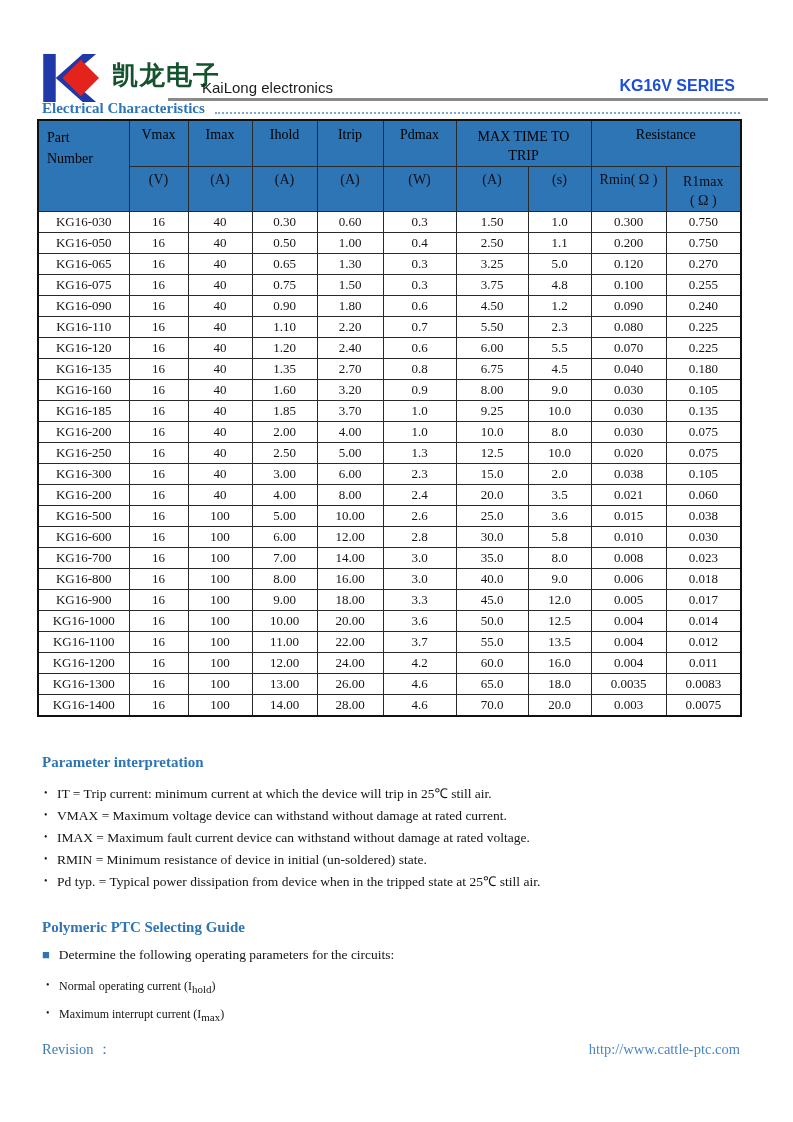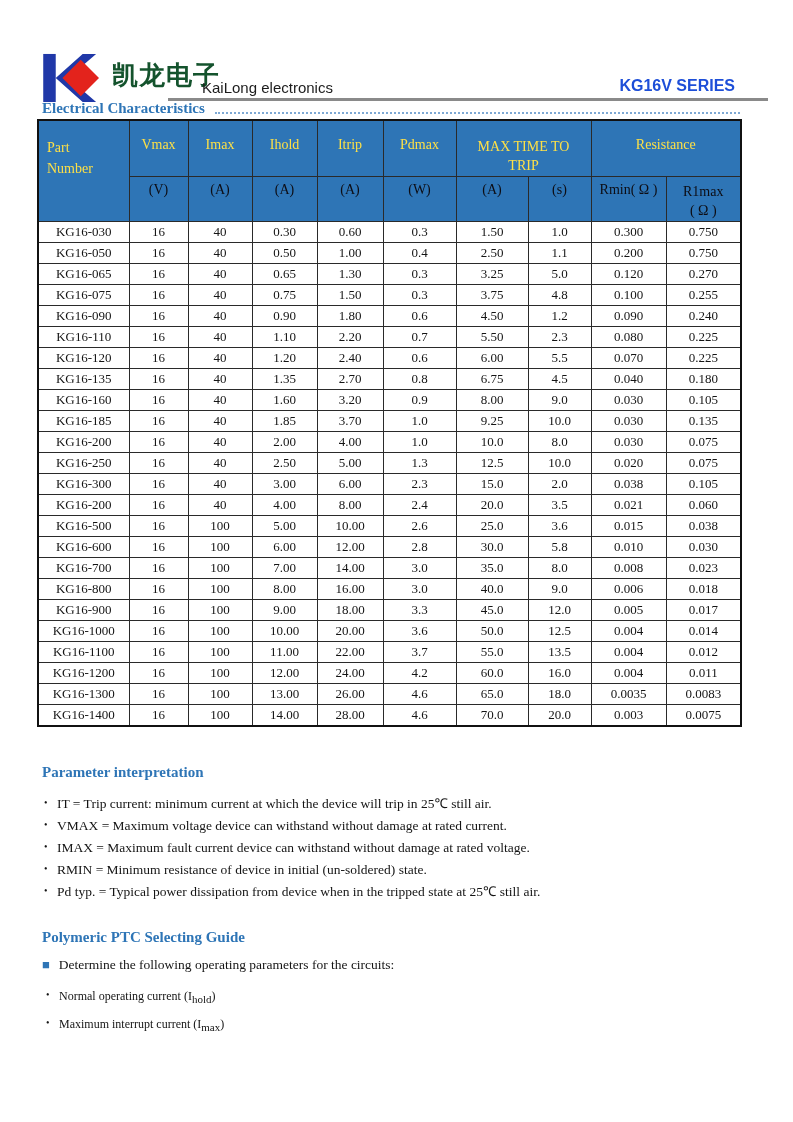--- a/index.html
+++ b/index.html
@@ -24,22 +24,22 @@
 
   .sec-head-row { display:flex; align-items:center; }
   .sec-title { font-size:15px; font-weight:bold; color:#2E75B6; margin:0 0 0 5px; line-height:19px; }
   .dotted { flex:1; margin:8px 0 0 10px; border-top:2px dotted #7ea9d4; height:0; }
 
   
   table { width:703px; table-layout:fixed; border-collapse:collapse; margin-top:1px; }
   th, td { border:1px solid #2a2a2a; }
   table { border:2px solid #111; }
   thead th {
-    background:#2E75B6; color:#fde047; font-weight:normal; font-size:14px;
-    vertical-align:top; padding-top:16px; text-align:center;
+    background:#2E75B6; color:#000000; font-weight:normal; font-size:14px;
+    vertical-align:top; padding-top:6px; text-align:center;
   }
   thead tr.row1 th { height:36px; }
   thead tr.units th { height:35px; color:#0d0d14; padding-top:5px; }
   th.th-part { text-align:left; padding-left:8px; line-height:21px; }
   .two-line div { line-height:19px; }
   tbody td { height:20px; text-align:center; font-size:13px; color:#141414; padding:0; }
 
   
   .pi-section { margin-top:36px; }
   .bullets { margin:10px 0 0 7px; }
@@ -449,15 +449,19 @@
 
       <div class="sb-line">
           <span class="b-dot">•</span><span>Normal operating current (I</span><sub>hold</sub><span>)</span>
         </div>
           <div class="sb-line">
           <span class="b-dot">•</span><span>Maximum interrupt current (I</span><sub>max</sub><span>)</span>
         </div>
         </div>
     </section>
 
+    <div class="footer">
+      <span class="rev">Revision ：</span>
+      <a class="url" href="#">http://www.cattle-ptc.com</a>
+    </div>
 
   </div>
 </div>
 
 </body></html>

